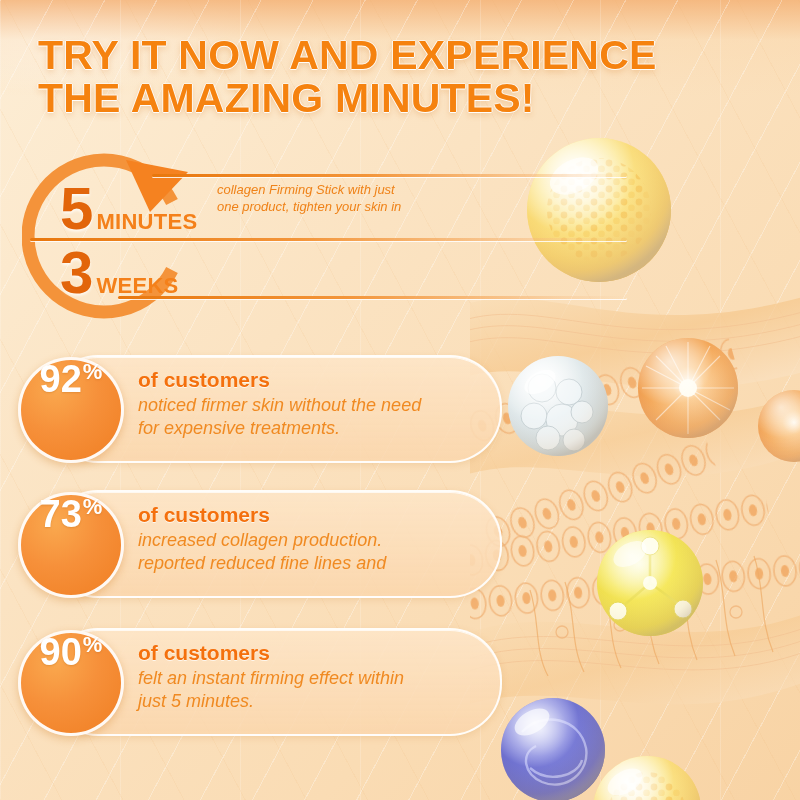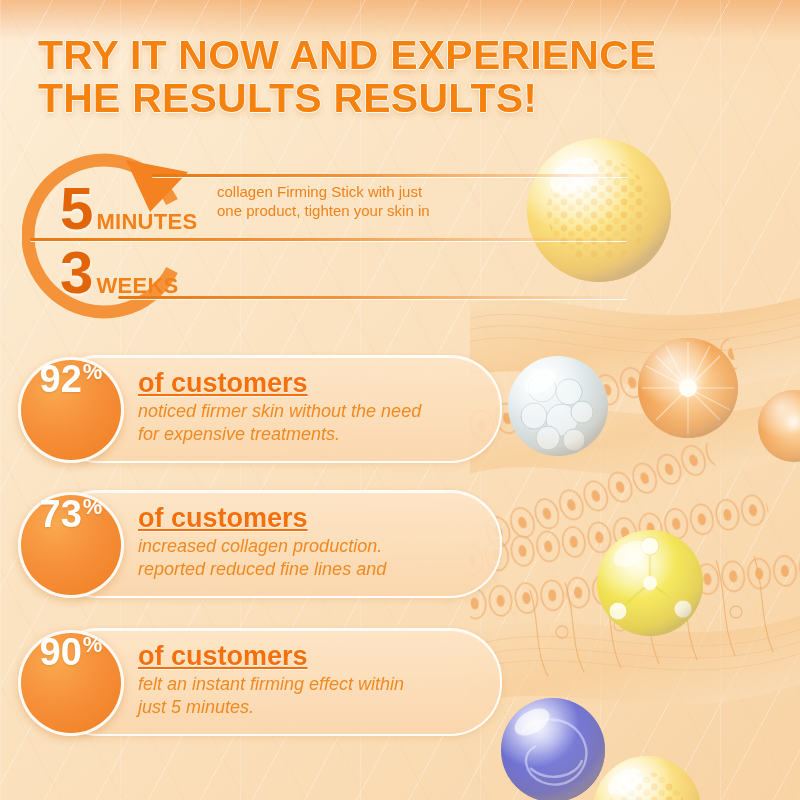--- a/index.html
+++ b/index.html
@@ -52,21 +52,21 @@
   .rule.r2{left:8px;top:88px;width:597px;}
   .rule.r3{left:96px;top:146px;width:509px;}
 
   .tval{position:absolute;display:flex;align-items:baseline;}
   .tval .num{font-size:60px;font-weight:bold;color:#e2650a;line-height:.9;
              text-shadow:0 2px 3px rgba(255,255,255,.8);}
   .tval .unit{font-size:22px;font-weight:bold;color:#f4801a;letter-spacing:.3px;margin-left:3px;}
   .t5{left:38px;top:32px;}
   .t3{left:38px;top:96px;}
 
-  .cyctext{position:absolute;color:#ef8218;font-size:15px;line-height:1.28;}
+  .cyctext{position:absolute;color:#ef8218;font-style:italic;font-size:13px;line-height:1.28;}
   .cyctext.a{left:195px;top:32px;}
   .cyctext.b{left:195px;top:98px;}
 
   
   .stat{position:absolute;left:18px;width:480px;height:104px;}
   .stat .pill{
     position:absolute;left:28px;top:0;width:452px;height:104px;
     border-radius:52px;
     background:linear-gradient(180deg,rgba(253,229,199,.92),rgba(250,214,172,.86));
     border:2px solid rgba(255,255,255,.92);
@@ -79,22 +79,22 @@
     box-shadow:0 3px 8px rgba(205,120,32,.33);
     display:flex;align-items:flex-start;justify-content:center;
   }
   .stat .badge span{
     color:#fff;font-weight:bold;font-size:38px;line-height:1;
     text-shadow:0 1px 2px rgba(190,105,25,.35);
     display:flex;align-items:flex-start;
   }
   .stat .badge span i{font-style:normal;font-size:22px;margin-left:1px;margin-top:1px;}
   .stat .body{position:absolute;left:120px;top:14px;width:350px;}
-  .stat .head{font-size:27px;font-weight:bold;color:#f4700d;line-height:1.05;
-              text-shadow:0 1px 0 rgba(255,255,255,.7);text-decoration:underline;}
+  .stat .head{font-size:21px;font-weight:bold;color:#f4700d;line-height:1.05;
+              text-shadow:0 1px 0 rgba(255,255,255,.7);}
   .stat .sub{margin-top:3px;font-size:18px;font-style:italic;color:#f08a22;line-height:1.26;}
 
   .s1{top:355px;} .s2{top:490px;} .s3{top:628px;}
 </style>
 </head>
 <body>
 
 <div id="stage">
   <div class="tex"></div>
 
@@ -271,21 +271,21 @@
         <circle cx="177" cy="690" r="54" fill="url(#honeyG)"></circle>
         <circle cx="177" cy="690" r="38" fill="url(#hex)" opacity=".85"></circle>
         <circle cx="177" cy="690" r="54" fill="url(#glassG)"></circle>
         <ellipse cx="155" cy="662" rx="19" ry="11" fill="#fff" opacity=".6" transform="rotate(-30 155 662)"></ellipse>
       </g>
     </svg>
   </div>
 
   <div class="headline">
     <div>TRY IT NOW AND EXPERIENCE</div>
-    <div>THE RESULTS RESULTS!</div>
+    <div>THE AMAZING MINUTES!</div>
   </div>
 
   <div class="cyc">
     <svg class="ring" viewBox="0 0 178 170">
       <path d="M150,52 A76,76 0 1 0 150,120" fill="none" stroke="#f4933a" stroke-width="13" stroke-linecap="butt"></path>
       <polygon points="104,10 166,22 128,62" fill="#f58220"></polygon>
     </svg>
 
     <div class="rule r1"></div>
     <div class="rule r2"></div>

